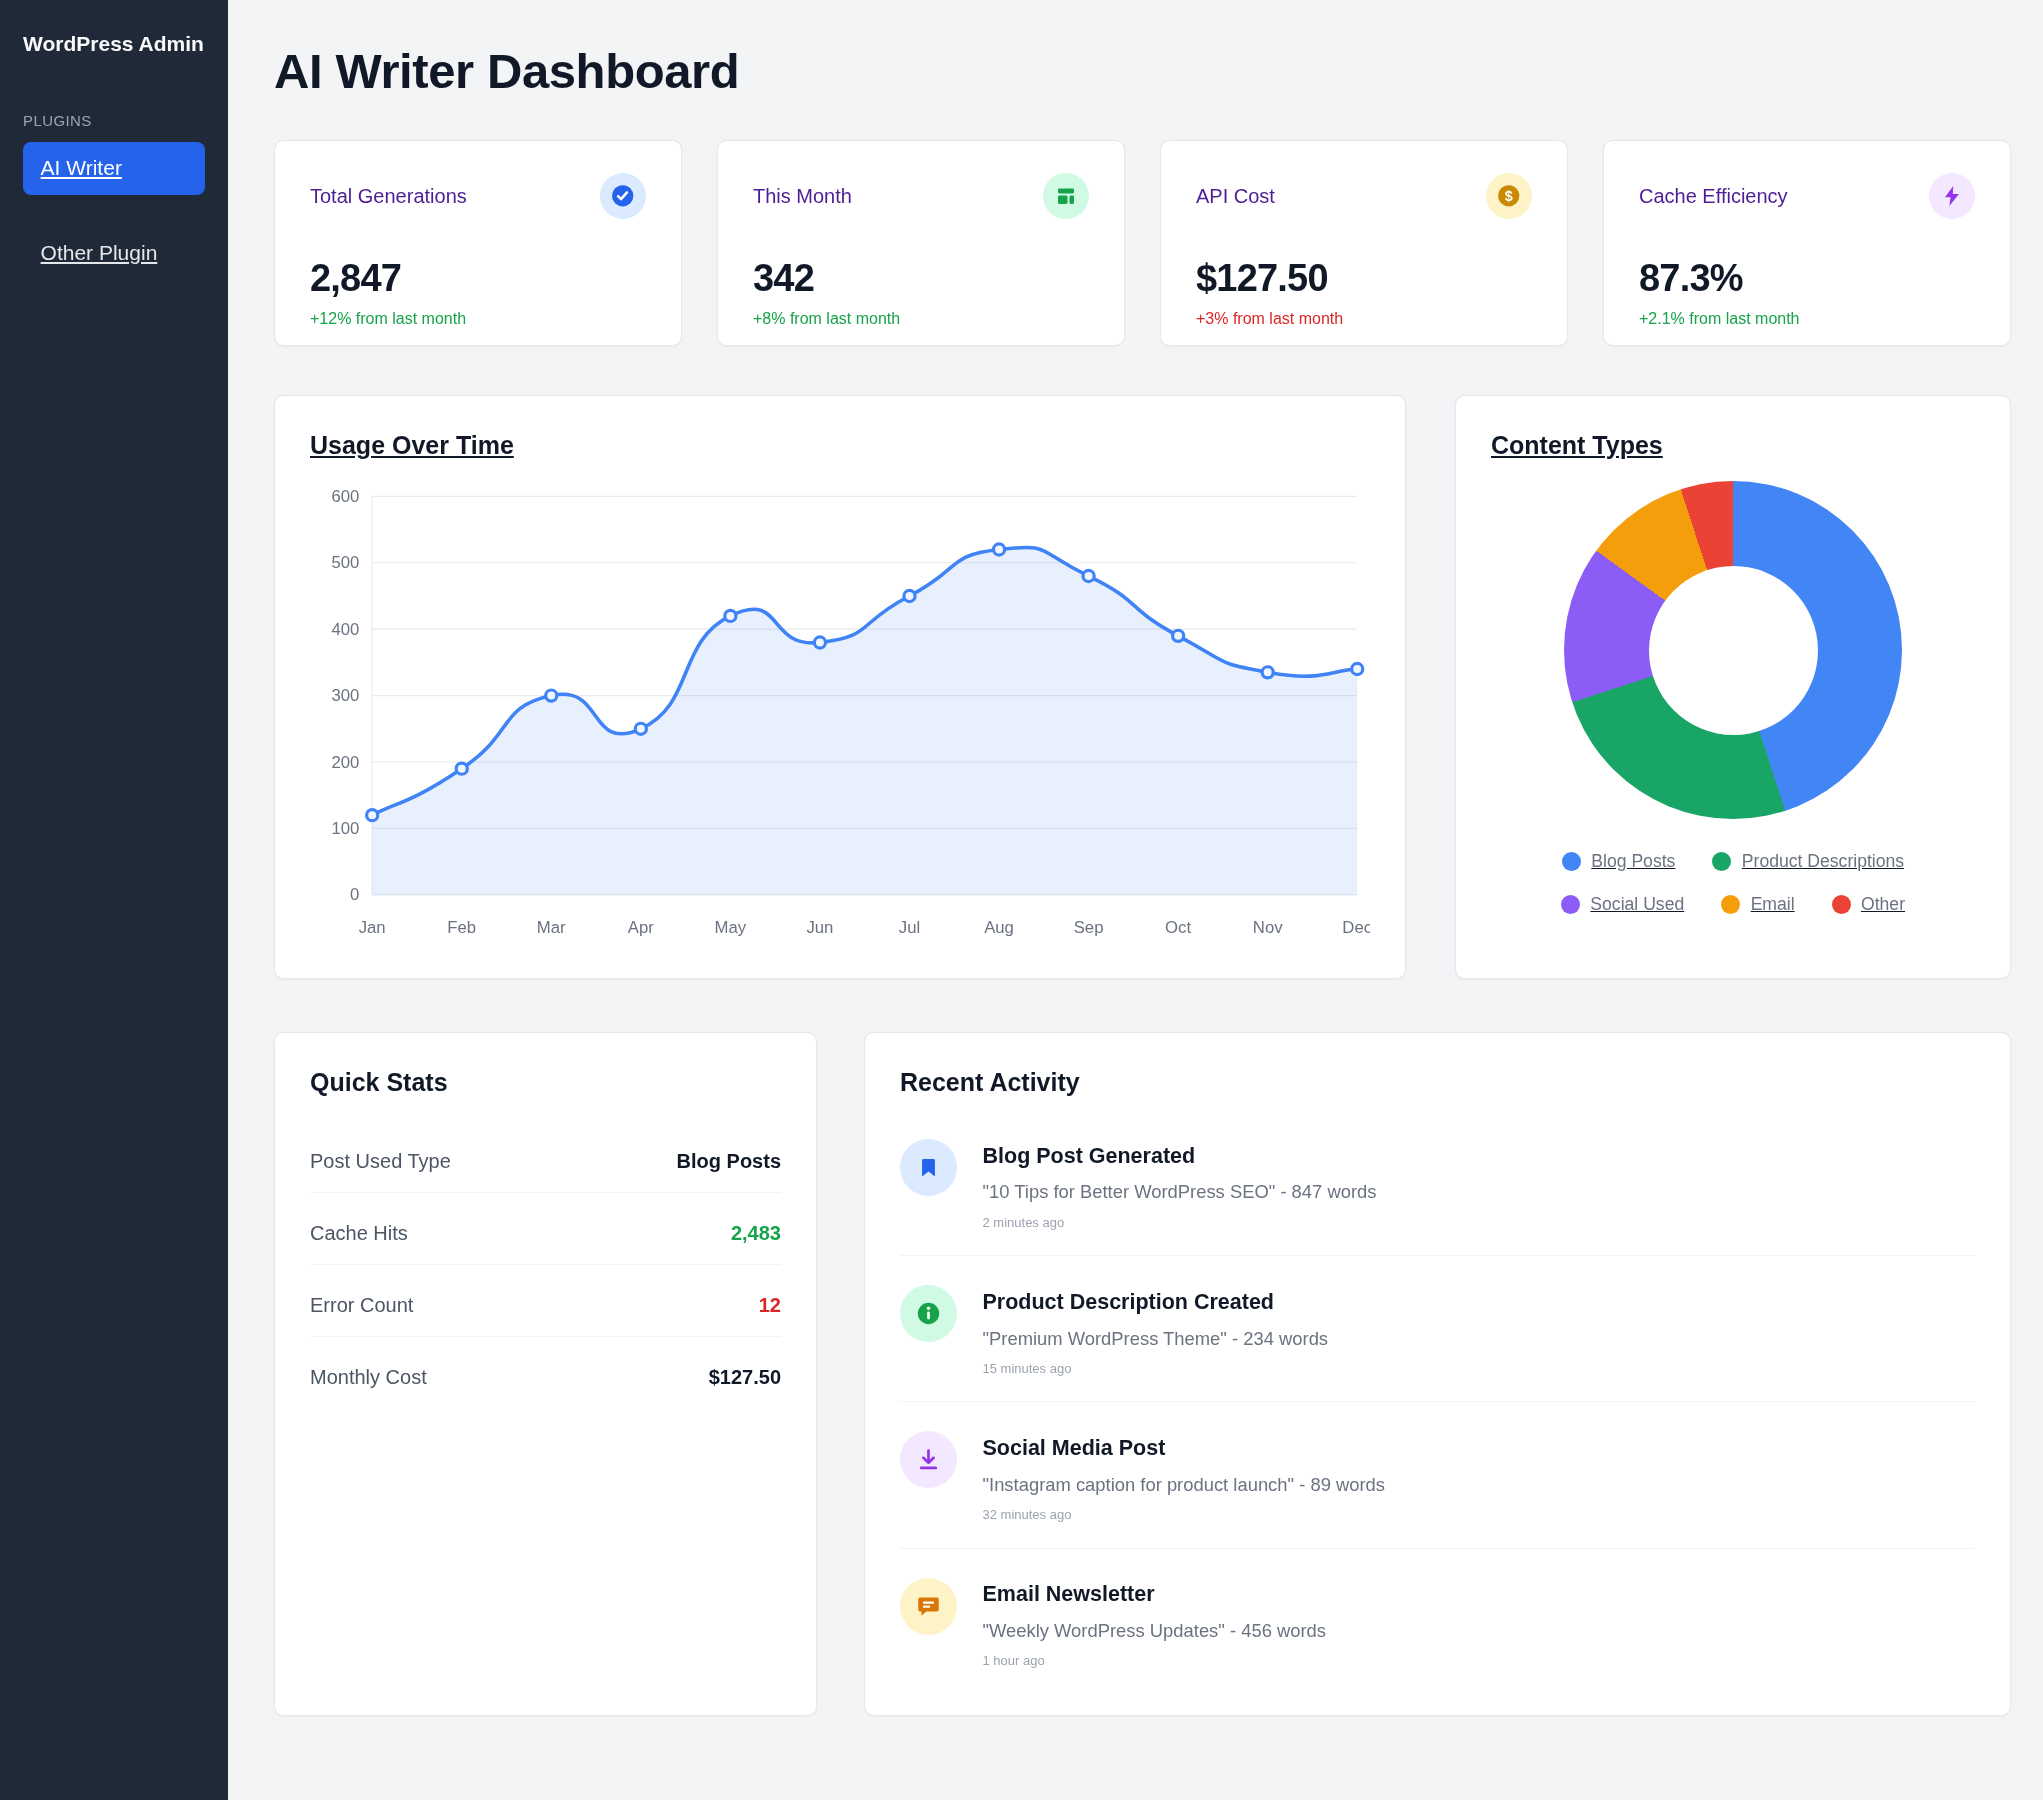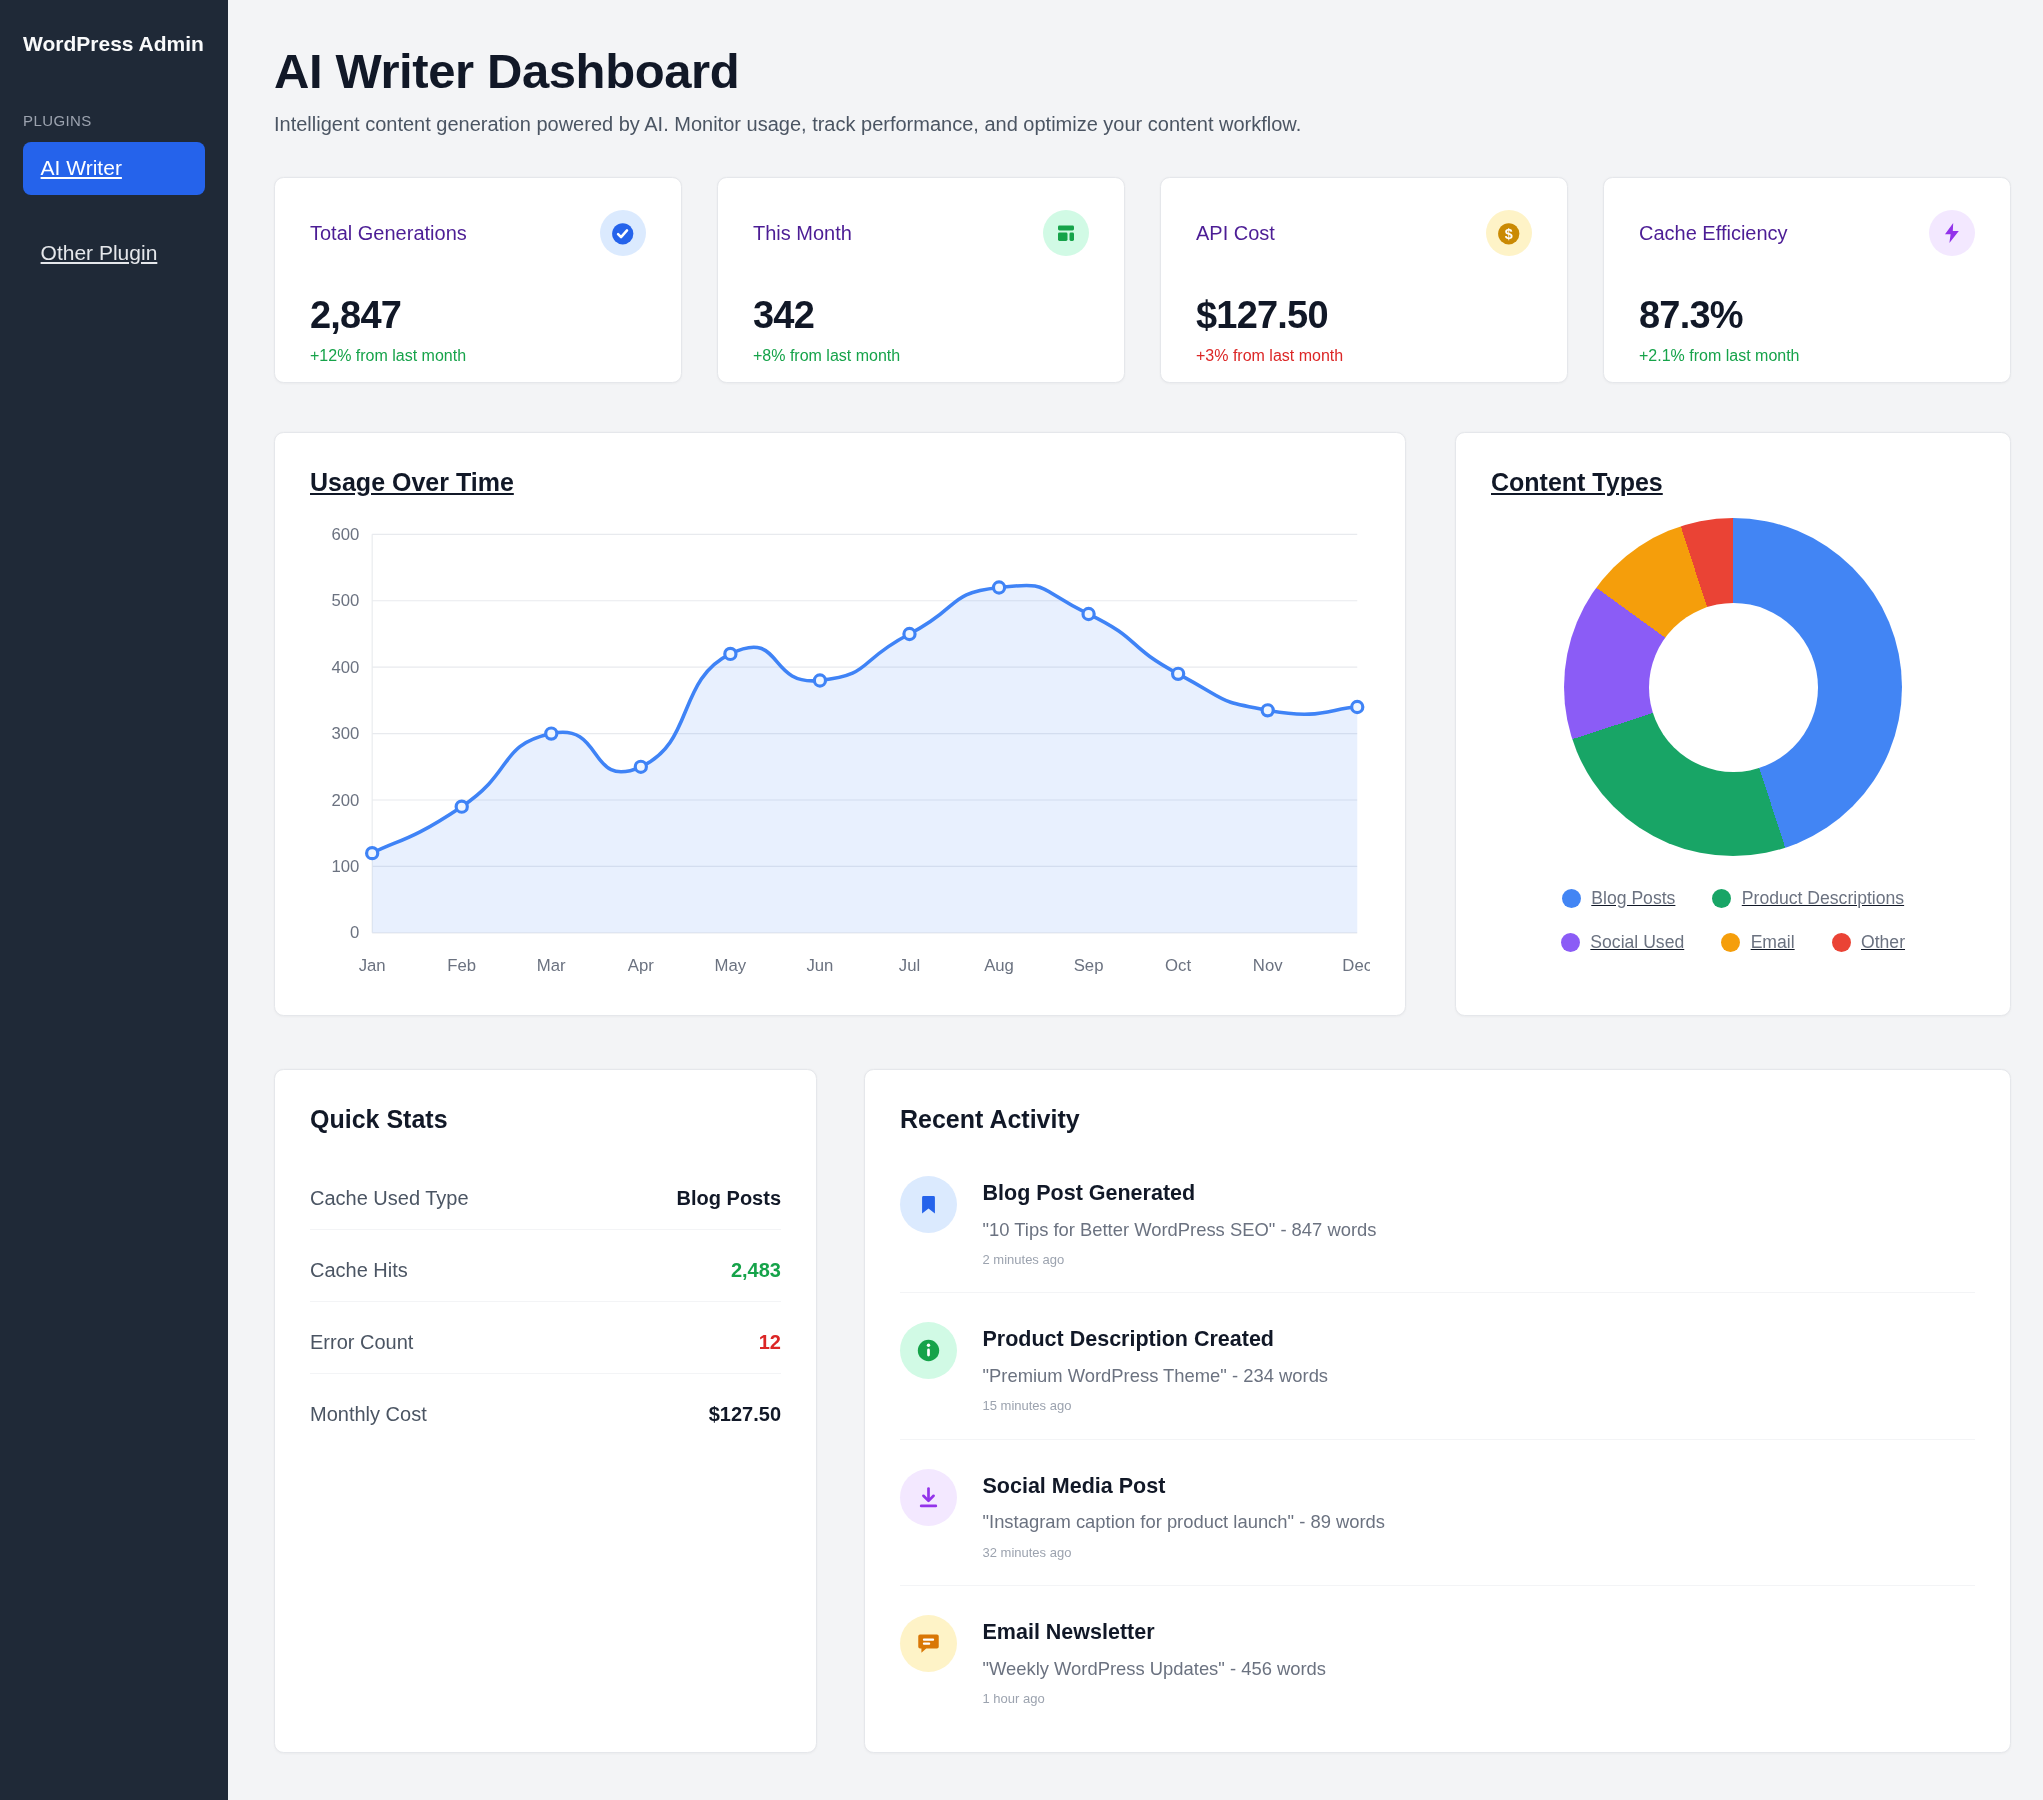--- a/index.html
+++ b/index.html
@@ -76,21 +76,20 @@
   <div class="sidebar-title">WordPress Admin</div>
   <div class="section-label">PLUGINS</div>
   <nav>
     <div class="nav-item active">AI Writer</div>
     <div class="nav-item">Other Plugin</div>
   </nav>
 </aside>
 
 <main class="main">
   <h1 class="page-title">AI Writer Dashboard</h1>
-  <p class="page-subtitle">Intelligent content generation powered by AI. Monitor usage, track performance, and optimize your content workflow.</p>
 
   <div class="stats-row">
 
     <div class="card stat-card">
       <div class="card-head">
         <span class="stat-label">Total Generations</span>
         <span class="icon-circle" style="color: rgb(37, 99, 235); background-color: rgb(219, 234, 254);">
           <svg width="25.5" height="25.5" viewBox="0 0 24 24">
               <circle cx="12" cy="12" r="10" fill="currentColor"></circle>
               <path d="M7.6 12.3l2.8 2.8 5.6-6.2" fill="none" stroke="#fff" stroke-width="2.4" stroke-linecap="round" stroke-linejoin="round"></path>
@@ -222,21 +221,21 @@
       </div>
     </div>
   </div>
 
   <div class="bottom-row">
 
     <div class="card bottom-card">
       <h3 class="panel-title">Quick Stats</h3>
       <div class="qs-rows">
         <div class="qs-row">
-          <span class="qs-label">Cache Used Type</span>
+          <span class="qs-label">Post Used Type</span>
           <span class="qs-value" style="color: rgb(17, 24, 39);">Blog Posts</span>
         </div>
         <div class="qs-row">
           <span class="qs-label">Cache Hits</span>
           <span class="qs-value" style="color: rgb(22, 163, 74);">2,483</span>
         </div>
         <div class="qs-row">
           <span class="qs-label">Error Count</span>
           <span class="qs-value" style="color: rgb(220, 38, 38);">12</span>
         </div>

